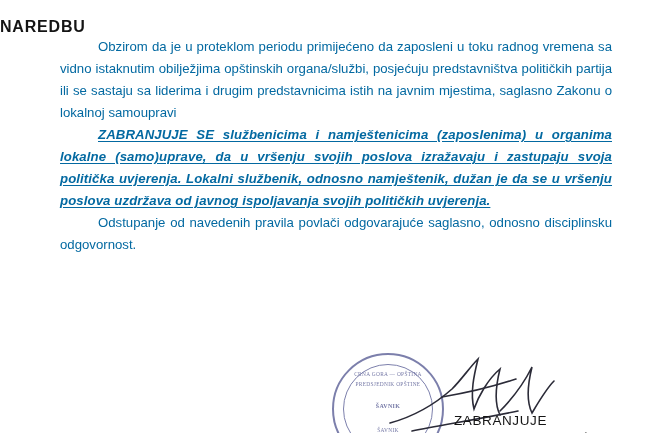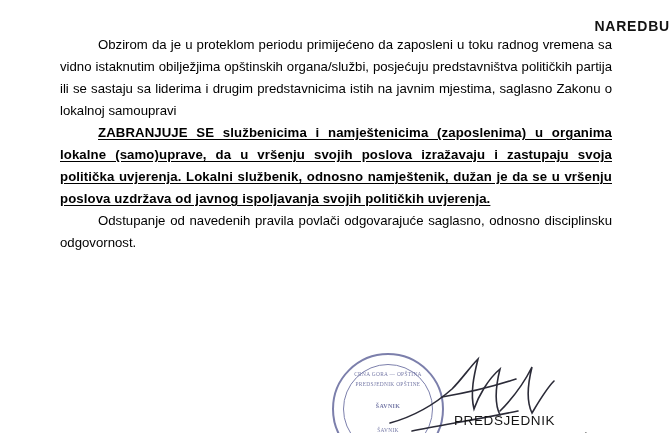--- a/index.html
+++ b/index.html
@@ -15,43 +15,44 @@
     overflow: hidden;
   }
   .page {
     position: relative;
     width: 670px;
     height: 433px;
     box-sizing: border-box;
     padding: 0;
   }
   .doc-title {
-    text-align: right;
-    font-size: 14px;
+    text-align: left;
+    font-size: 16px;
     font-weight: bold;
     letter-spacing: 0.8px;
     margin-top: 18px;
     color: #141414;
   }
   .body-block {
     margin: 0 58px 0 60px;
   }
   p.para {
     font-size: 13.2px;
     line-height: 22px;
     text-align: justify;
     text-indent: 38px;
     margin: 0;
-    color: #000000;
+    color: #0369a1;
   }
   .para-1 {
     margin-top: 62px;
   }
   .para-emph {
     margin-top: 16px;
+    font-style: italic;
     font-weight: bold;
     text-decoration: underline;
     text-underline-offset: 2px;
     letter-spacing: 0.1px;
   }
   .para-3 {
     margin-top: 18px;
   }
   .signature-area {
     position: absolute;
@@ -146,19 +147,19 @@
     <svg class="scribble" viewBox="0 0 190 92" xmlns="http://www.w3.org/2000/svg">
       <g fill="none" stroke="#2b2b38" stroke-width="1.6" stroke-linecap="round">
         <path d="M8 70 C 30 64, 52 52, 70 36 C 80 26, 88 14, 96 6 C 92 22, 88 40, 92 56 C 96 44, 106 26, 118 16 C 114 32, 112 50, 118 62"></path>
         <path d="M60 44 C 84 40, 110 34, 134 26"></path>
         <path d="M118 58 C 130 46, 142 30, 150 14 C 146 30, 144 48, 150 60 C 156 50, 164 36, 172 28"></path>
         <path d="M30 78 C 60 72, 98 66, 136 58"></path>
       </g>
     </svg>
 
     <div class="sig-titles">
-      <div class="sig-title">PREDSJEDNIK</div>
+      <div class="sig-title">ZABRANJUJE</div>
       <div class="sig-name">DEJAN MEDOJEVIĆ</div>
     </div>
 
   </div>
 
 </div>
 
 </body></html>

